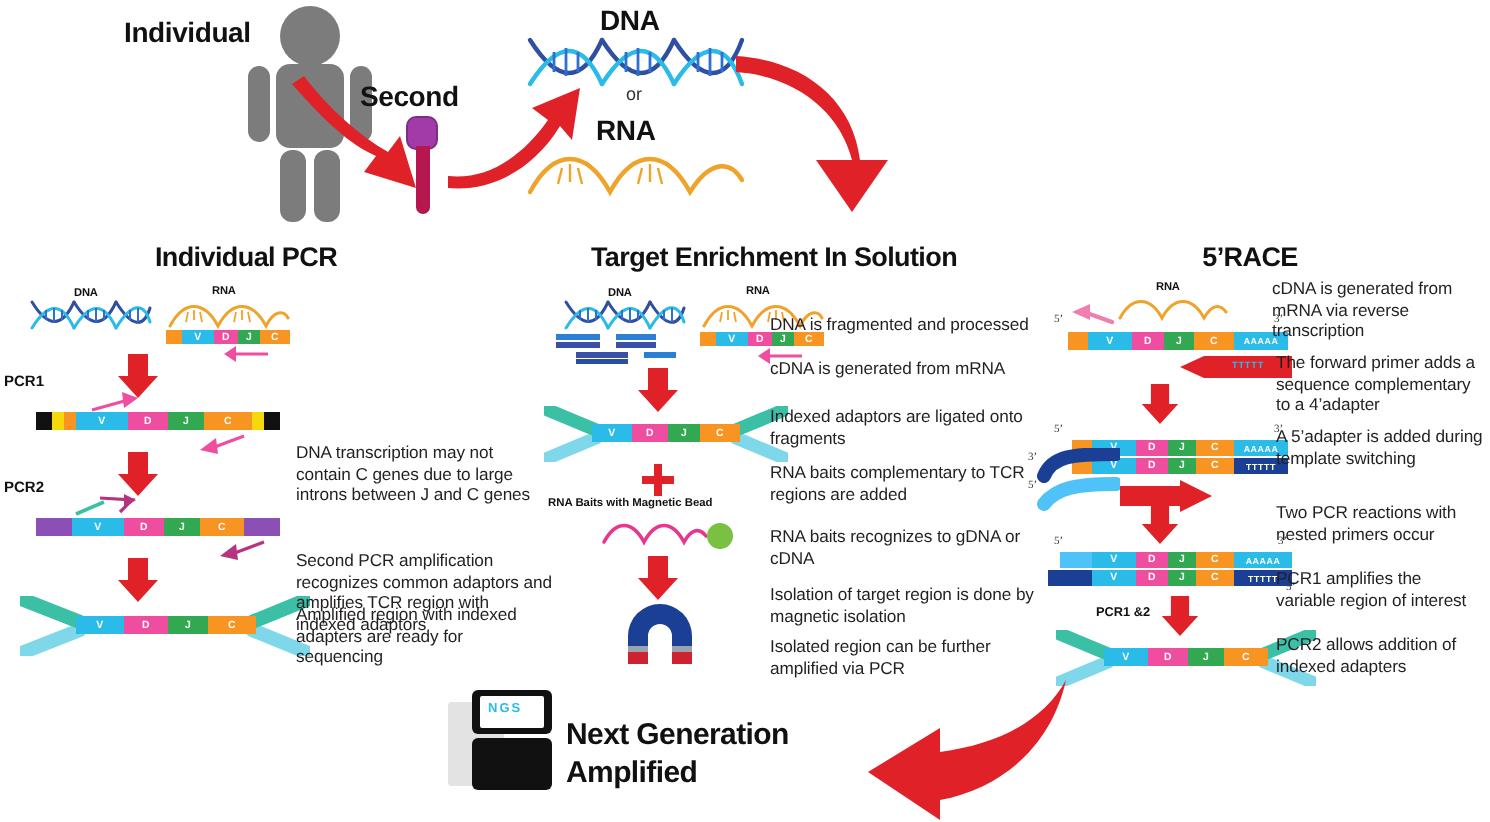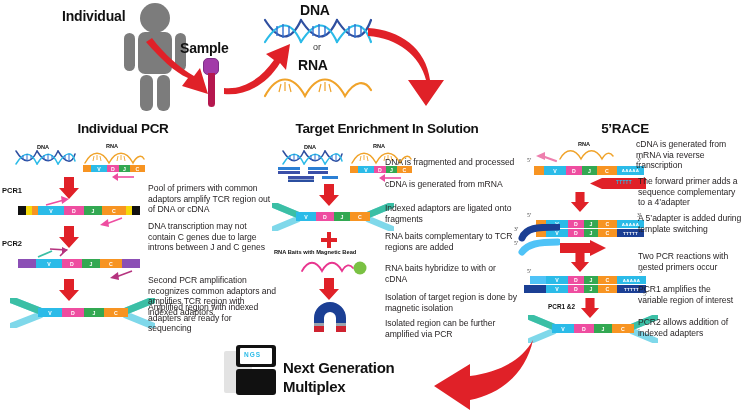--- a/index.html
+++ b/index.html
@@ -63,21 +63,21 @@
     <div class="abs person-arm" style="left:4px; top:30px;"></div>
     <div class="abs person-arm" style="left:55px; top:30px;"></div>
     <div class="abs person-leg" style="left:20px; top:72px;"></div>
     <div class="abs person-leg" style="left:37px; top:72px;"></div>
   </div>
 
   <svg class="abs" style="left:142px; top:38px;" width="72" height="62" viewBox="0 0 72 62">
     <path d="M4 4 C 18 20, 32 34, 46 40 L 40 48 L 66 56 L 58 30 L 52 38 C 38 30, 22 16, 10 0 Z" fill="#e02128"></path>
   </svg>
 
-  <div class="abs hdr-label" style="left:180px; top:40px;">Sample</div>
+  <div class="abs hdr-label" style="left:180px; top:40px;">Second</div>
 
   <div class="abs" style="left:203px; top:58px;">
     <div class="tube-cap" style="margin-left:0px;"></div>
     <div class="tube-stem" style="margin-left:4.5px; margin-top:-2px;"></div>
   </div>
 
   <svg class="abs" style="left:222px; top:36px;" width="70" height="60" viewBox="0 0 70 60">
     <path d="M2 52 C 20 54, 38 44, 52 24 L 44 18 L 68 8 L 64 34 L 58 27
              C 44 50, 22 60, 2 58 Z" fill="#e02128"></path>
   </svg>
@@ -212,21 +212,20 @@
       <path d="M143 2 L116 13" stroke="#3bbfa5" stroke-width="7" stroke-linecap="round"></path>
     </svg>
     <div class="bar" style="left:28px; top:10px; width:90px;">
       <div class="seg v" style="width:24px;">V</div>
       <div class="seg d" style="width:22px;">D</div>
       <div class="seg j" style="width:20px;">J</div>
       <div class="seg c" style="width:24px;">C</div>
     </div>
   </div>
 
-  <div class="abs step-text" style="left:148px; top:183px; width:126px;">Pool of primers with common adaptors amplify TCR region out of DNA or cDNA</div>
   <div class="abs step-text" style="left:148px; top:221px; width:126px;">DNA transcription may not contain C genes due to large introns between J and C genes</div>
   <div class="abs step-text" style="left:148px; top:259px; width:128px;margin-top:16px;">Second PCR amplification recognizes common adaptors and amplifies TCR region with indexed adaptors</div>
   <div class="abs step-text" style="left:148px; top:302px; width:124px;">Amplified region with indexed adapters are ready for sequencing</div>
 
   <div class="abs col-title" style="left:272px; top:121px; width:230px;">Target Enrichment In Solution</div>
 
   <div class="abs tiny-bold" style="left:304px; top:144px;">DNA</div>
   <svg class="abs" style="left:281px; top:149px;" width="62" height="17" viewBox="0 0 62 17">
     <g fill="none" stroke-width="1.5" stroke-linecap="round">
       <path d="M2 2 C 10 15, 17 15, 23 2" stroke="#2f4fa0"></path>
@@ -315,21 +314,21 @@
       <path d="M6 32 V26 H16 V32 Z" fill="#cf2230"></path>
       <path d="M28 32 V26 H38 V32 Z" fill="#cf2230"></path>
       <path d="M6 26 H16 V23 H6 Z M28 26 H38 V23 H28 Z" fill="#9aa3ad"></path>
     </svg>
   </div>
 
   <div class="abs step-text" style="left:385px; top:157px; width:140px;">DNA is fragmented and processed</div>
   <div class="abs step-text" style="left:385px; top:179px; width:140px;">cDNA is generated from mRNA</div>
   <div class="abs step-text" style="left:385px; top:203px; width:130px;">Indexed adaptors are ligated onto fragments</div>
   <div class="abs step-text" style="left:385px; top:231px; width:130px;">RNA baits complementary to TCR regions are added</div>
-  <div class="abs step-text" style="left:385px; top:263px; width:130px;">RNA baits hybridize to with or cDNA</div>
+  <div class="abs step-text" style="left:385px; top:263px; width:130px;">RNA baits recognizes to gDNA or cDNA</div>
   <div class="abs step-text" style="left:385px; top:292px; width:136px;">Isolation of target region is done by magnetic isolation</div>
   <div class="abs step-text" style="left:385px; top:318px; width:136px;">Isolated region can be further amplified via PCR</div>
 
   <div class="abs col-title" style="left:560px; top:121px; width:130px;">5’RACE</div>
 
   <div class="abs tiny-bold" style="left:578px; top:141px;">RNA</div>
   <svg class="abs" style="left:558px; top:147px;" width="56" height="14" viewBox="0 0 56 14">
     <path d="M2 12 C 8 1, 17 1, 23 12 C 29 1, 38 1, 44 12 C 48 5, 52 5, 55 9" fill="none" stroke="#f0a32a" stroke-width="1.5" stroke-linecap="round"></path>
   </svg>
 
@@ -448,21 +447,21 @@
   <div class="abs" style="left:224px; top:345px; width:52px; height:55px;">
     <div class="abs" style="left:0; top:6px; width:28px; height:42px; background:#e3e3e3; border-radius:2px;"></div>
     <div class="abs" style="left:12px; top:0; width:40px; height:22px; background:#111; border-radius:3px;"></div>
     <div class="abs" style="left:16px; top:3px; width:32px; height:16px; background:#fff; border-radius:1px;"></div>
     <div class="abs" style="left:20px; top:6px; font-size:6.5px; font-weight:bold; color:#2bbbe8; letter-spacing:1px;">NGS</div>
     <div class="abs" style="left:12px; top:24px; width:40px; height:26px; background:#111; border-radius:3px;"></div>
   </div>
 
   <div class="abs" style="left:283px; top:358px; font-size:15px; font-weight:bold; color:#111; line-height:19px; letter-spacing:-0.3px;">
     <div>Next Generation</div>
-    <div>Multiplex</div>
+    <div>Amplified</div>
   </div>
 
   <svg class="abs" style="left:400px; top:338px;" width="135" height="72" viewBox="0 0 135 72">
     <path d="M133 2 C 126 34, 102 56, 70 62 L 70 72 L 34 48 L 70 26 L 70 38
              C 100 34, 122 22, 133 2 Z" fill="#e02128"></path>
   </svg>
 
 </div>
 
 </body></html>

